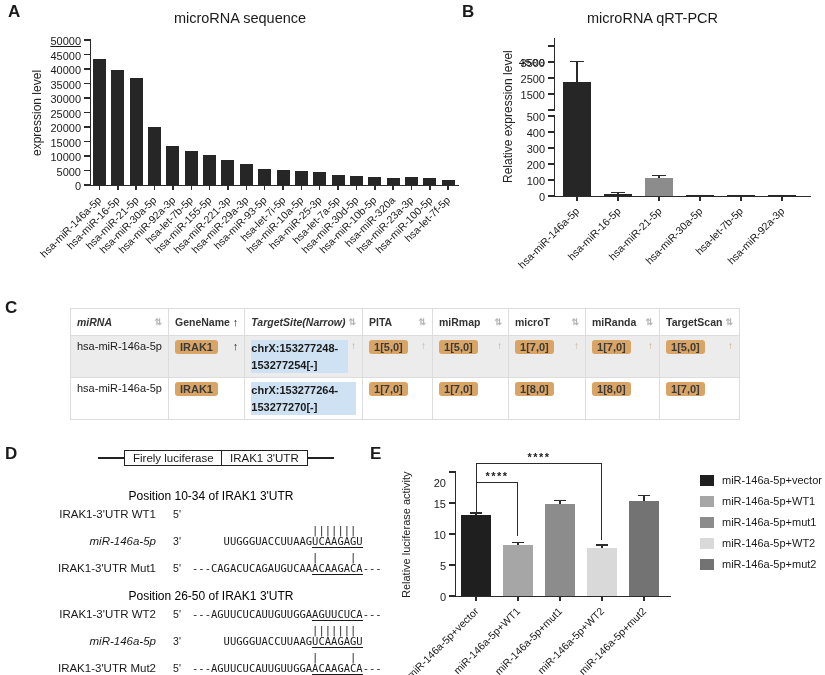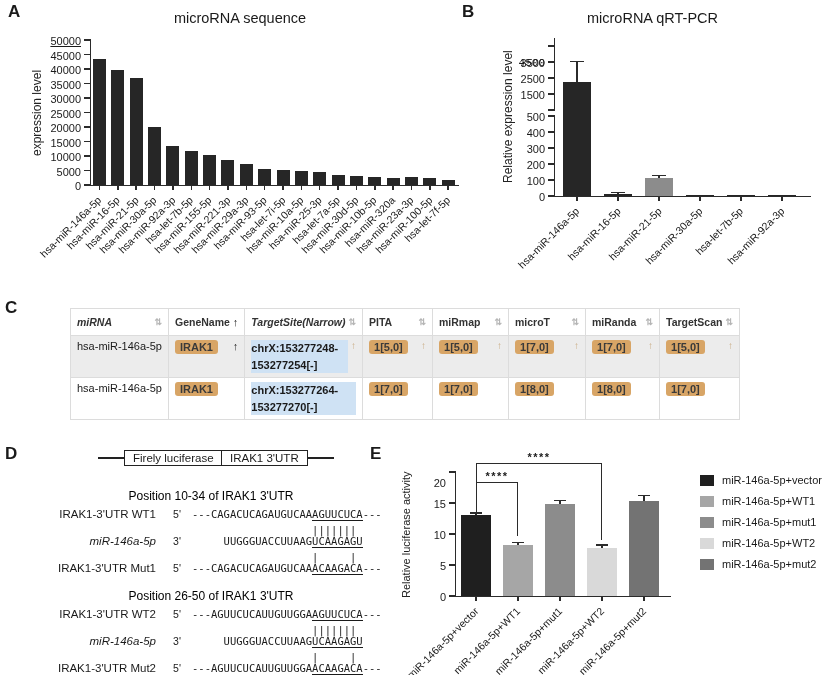--- a/index.html
+++ b/index.html
@@ -425,21 +425,20 @@
     <div class="cline"></div>
     <div class="cbox">Firely luciferase</div>
     <div class="cbox">IRAK1 3'UTR</div>
     <div class="cline"></div>
   </div>
   <div id="panelDRows">
       <div class="postitle">Position 10-34 of IRAK1 3'UTR</div>
       <div class="drow">
         <div class="dlabel">IRAK1-3'UTR WT1</div>
         <div class="dend">5'</div>
-        <div class="dseq"><span>---CAGACUCAGAUGUCAA</span><span class="useg">AGUUCUCA</span><span>---</span></div>
       </div>
       <div class="dbarrow">
         <div class="dbars">                   |||||||</div>
       </div>
       <div class="drow">
         <div class="dlabel it">miR-146a-5p</div>
         <div class="dend">3'</div>
         <div class="dseq"><span>     UUGGGUACCUUAAG</span><span class="useg">UCAAGAGU</span><span></span></div>
       </div>
       <div class="dbarrow">

